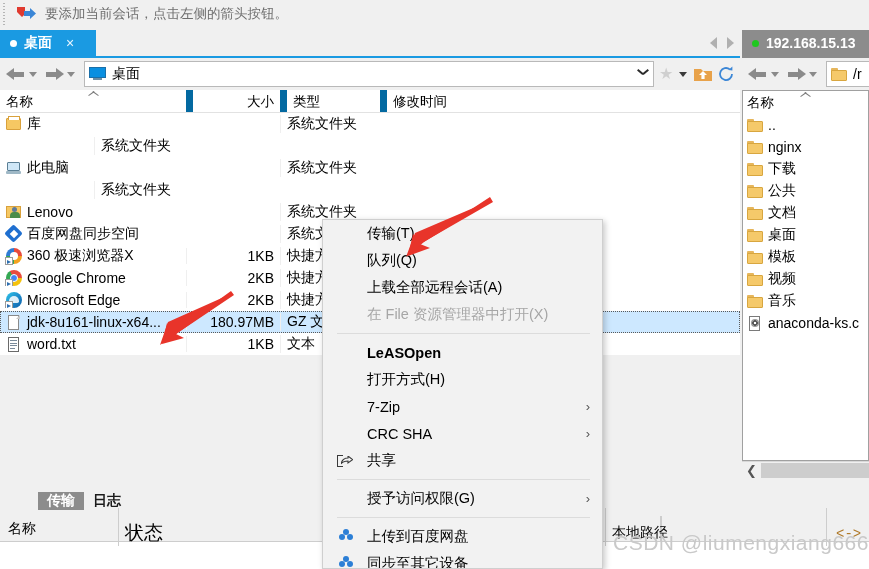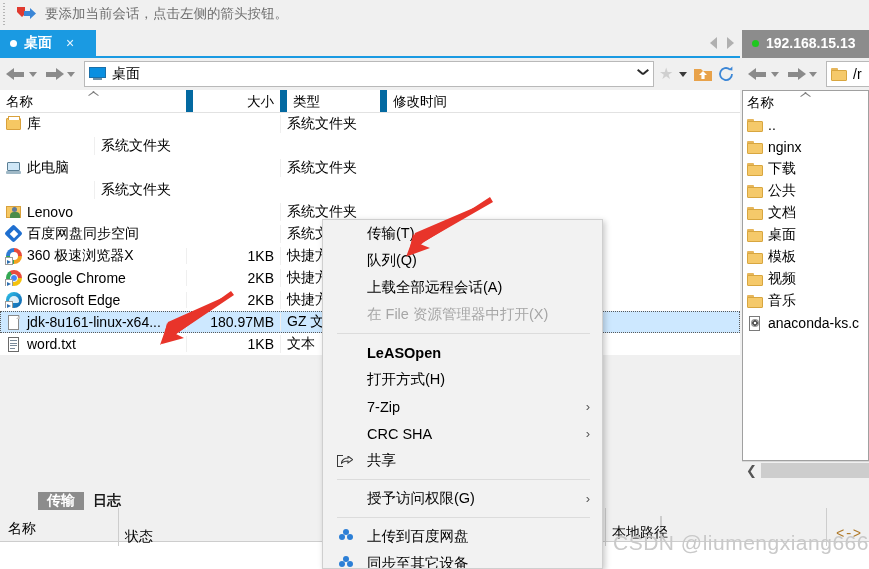--- a/index.html
+++ b/index.html
@@ -655,21 +655,21 @@
     <div class="bcols">
       <div class="bcol" style="width:660px;">
         <span>名称</span>
       </div>
       <div class="bcol" style="width:0px;padding:0;"></div>
       <div class="bcol" style="width:0;padding:0;"></div>
     </div>
     <div class="bbody"></div>
   </div>
 
-  <div style="position:absolute; left:125px; top:520px; height:26px; display:flex; align-items:flex-end; font-size:14px;">
+  <div style="position:absolute; left:125px; top:520px; height:26px; display:flex; align-items:flex-start; font-size:19px;">
     <span>状态</span>
   </div>
   <div style="position:absolute; left:612px; top:520px; height:26px; display:flex; align-items:center; font-size:14px;">
     <span>本地路径</span>
   </div>
   <div class="arrows-lr" style="position:absolute; left:836px; top:521px; height:26px; display:flex; align-items:center;">
     <span>&lt;-&gt;</span>
   </div>
   <div style="position:absolute;left:118px;top:508px;width:1px;height:38px;background:#cdcdcd;"></div>
   <div style="position:absolute;left:605px;top:508px;width:1px;height:38px;background:#cdcdcd;"></div>

